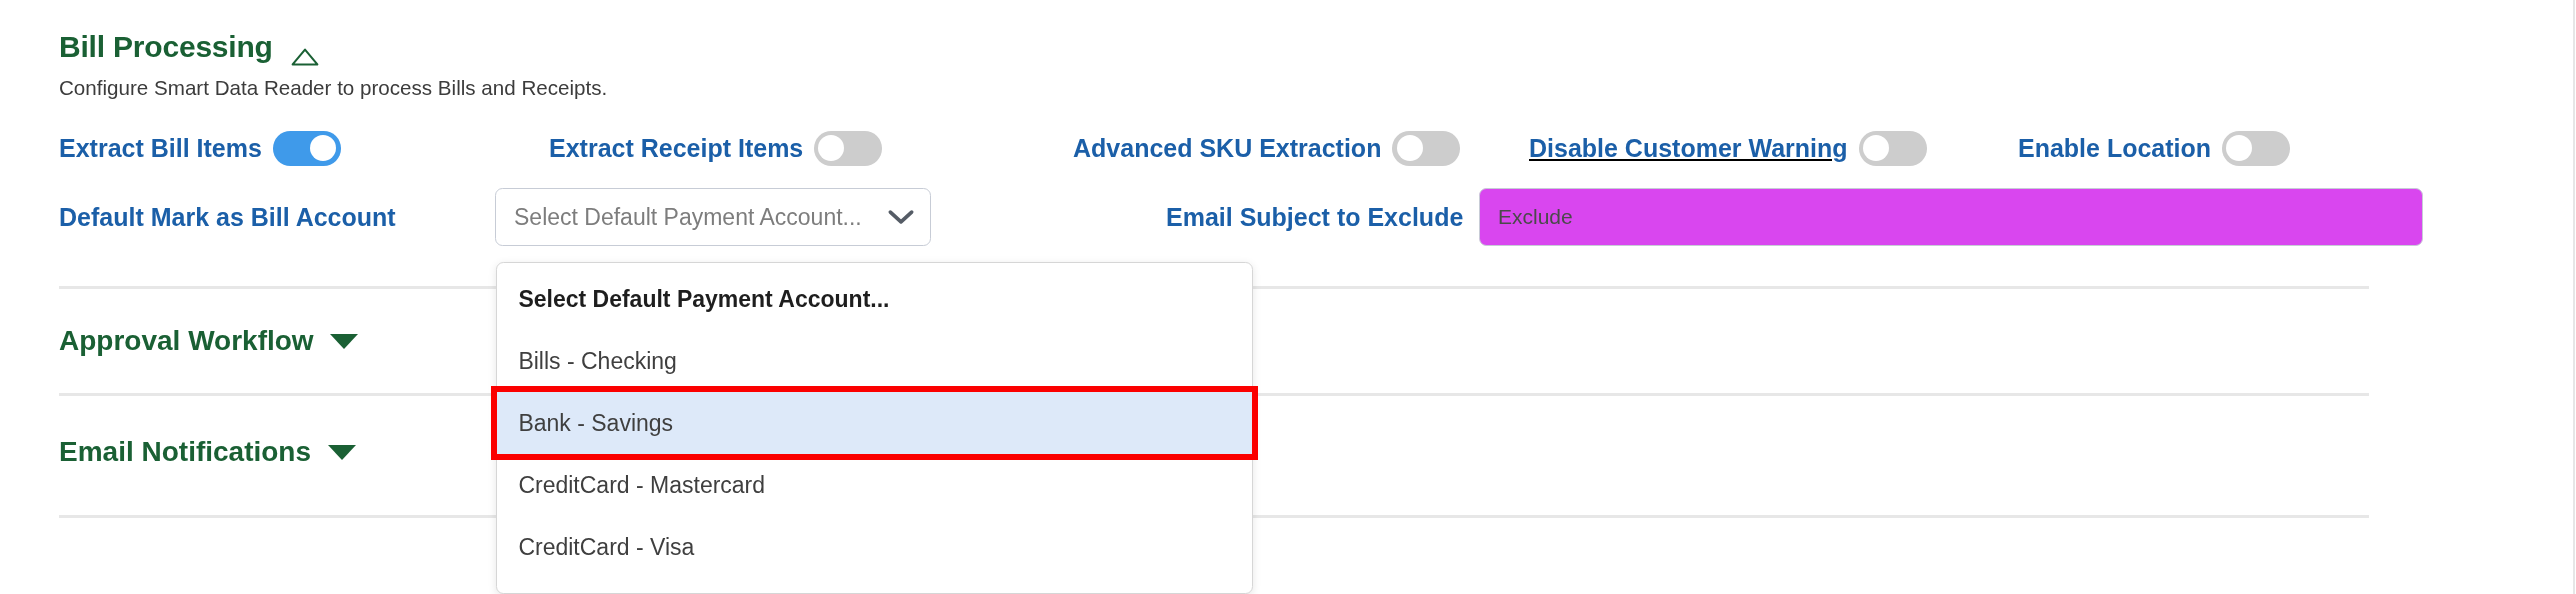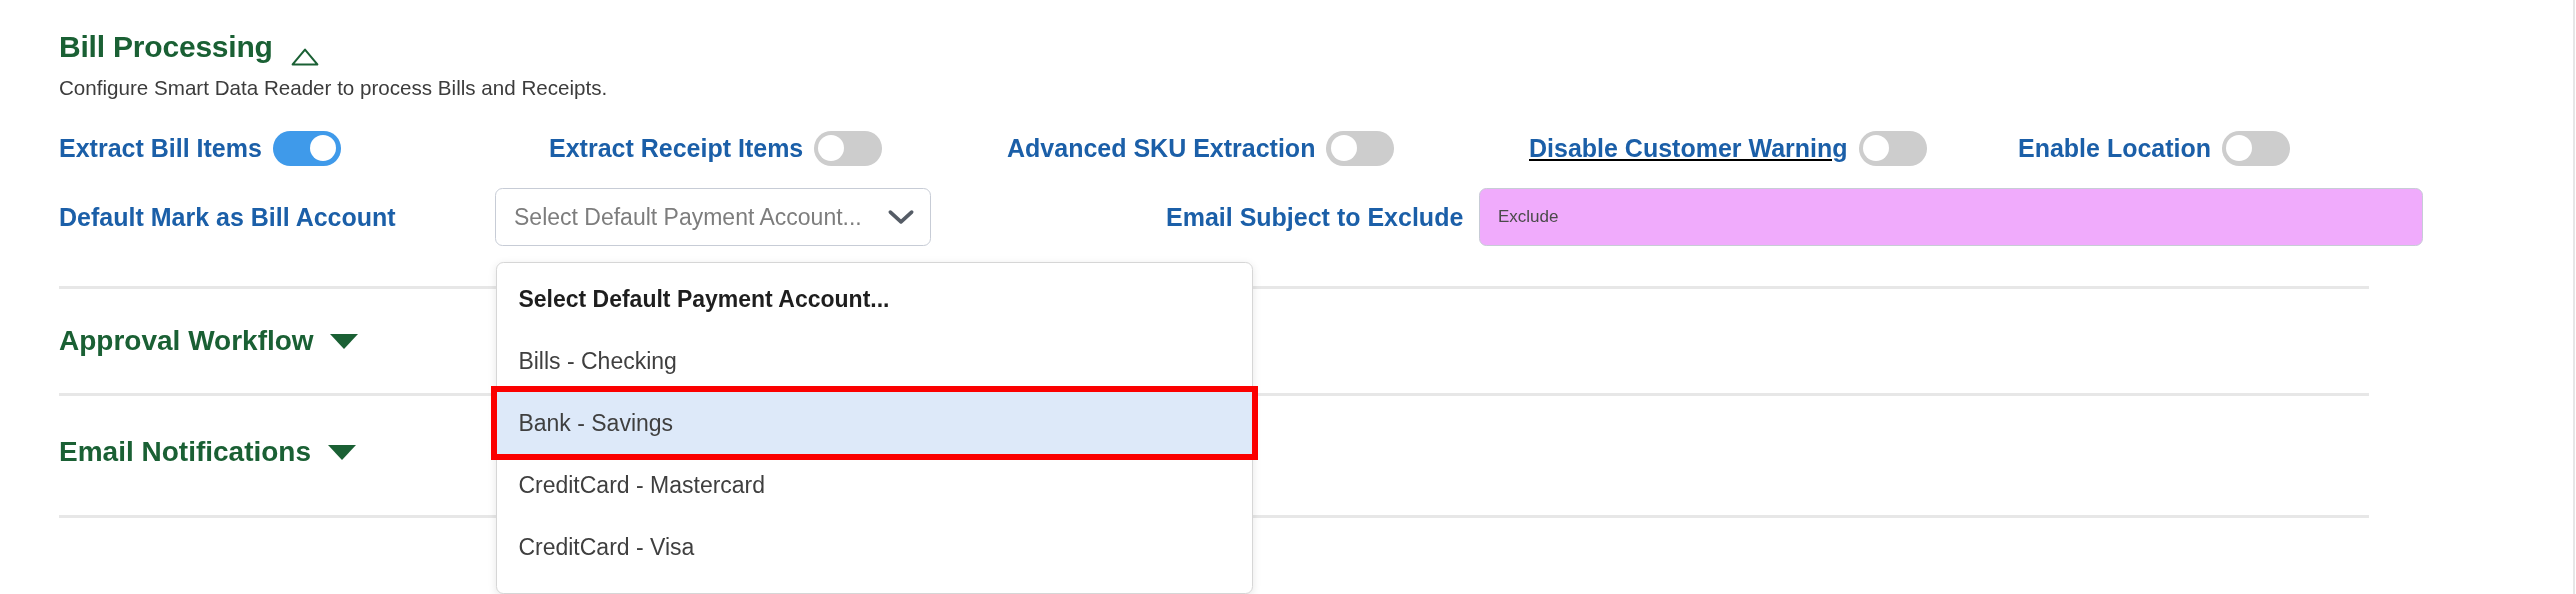--- a/index.html
+++ b/index.html
@@ -145,22 +145,22 @@
   .chev { flex: 0 0 auto; display: flex; align-items: center; }
 
   .text-input {
     position: absolute;
     left: 1420px;
     top: 0;
     width: 944px;
     height: 58px;
     border: 1.6px solid #c7ccd6;
     border-radius: 7.4px;
-    background: #f0abfc;
-    font-size: 17px;
+    background: #d946ef;
+    font-size: 21px;
     color: #3c3c3c;
     padding: 16px 18px;
     font-family: "Liberation Sans", sans-serif;
     outline: none;
   }
   .text-input::placeholder { color: #4a4a4a; }
 
   
   .hrule {
     position: absolute;
@@ -259,21 +259,21 @@
         </span>
     </div>
 
     <div class="toggle-field" style="left:490px;">
       <span class="toggle-label">Extract Receipt Items</span>
       <span class="switch off">
           <span class="knob"></span>
         </span>
     </div>
 
-    <div class="toggle-field" style="left:948px;">
+    <div class="toggle-field" style="left:1014px;">
       <span class="toggle-label">Advanced SKU Extraction</span>
       <span class="switch off">
           <span class="knob"></span>
         </span>
     </div>
 
     <div class="toggle-field" style="left:1470px;text-decoration:underline;">
       <span class="toggle-label">Disable Customer Warning</span>
       <span class="switch off">
           <span class="knob"></span>

